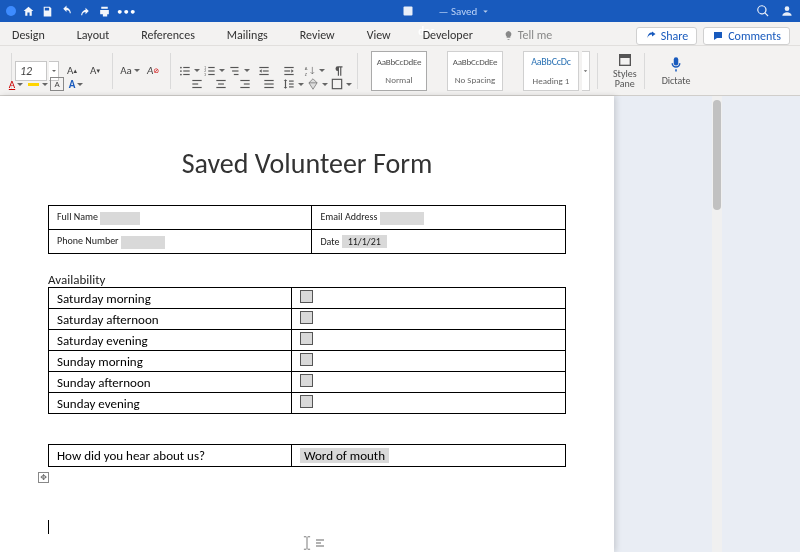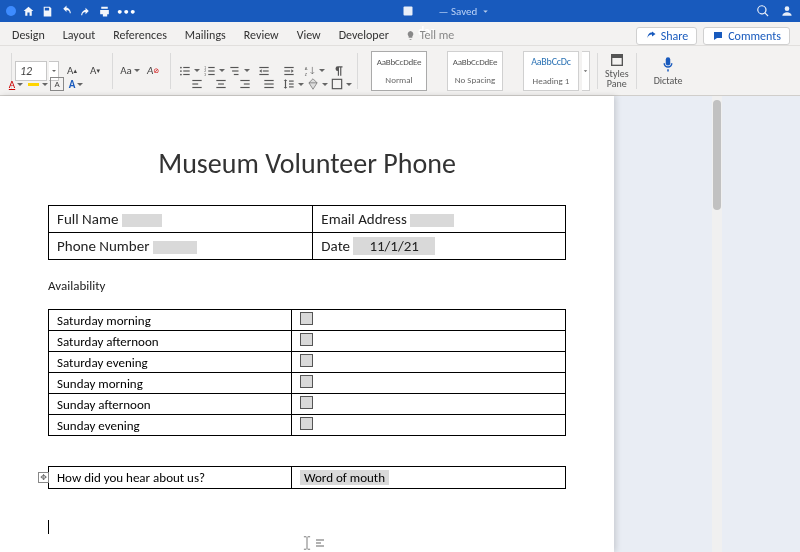--- a/index.html
+++ b/index.html
@@ -8,21 +8,21 @@
   .tb-left { display: flex; align-items: center; gap: 6px; }
   .tb-left .dot { width: 10px; height: 10px; border-radius: 50%; background: #3d8bff; display:inline-block; }
   .tb-left svg { width: 13px; height: 13px; fill: #fff; opacity: .95; }
   .tb-center { flex: 1; display: flex; justify-content: center; align-items: center; gap: 4px; }
   .tb-center svg { width: 12px; height: 12px; fill:#fff; }
   .tb-center .docname { font-weight: 600; margin-top: 40px; }
   .tb-center .saved { color: #bcd3f7; }
   .tb-right { display:flex; gap:10px; }
   .tb-right svg { width: 14px; height:14px; fill:#fff; opacity:.9;}
   .tabbar { height: 24px; background: #f3f2f1; display:flex; align-items:flex-end; font-size:12px; color:#333; padding: 0 10px; border-bottom:1px solid #e1dfdd; gap:14px; justify-content:space-between;}
-  .tabbar .tabs { display:flex; gap:14px; align-items:center; }
+  .tabbar .tabs { display:flex; gap:28px; align-items:center; }
   .tabbar .tab { padding: 3px 2px; cursor:pointer; }
   .tabbar .tellme { color:#888; display:flex; align-items:center; gap:4px;}
   .tabbar .tellme svg{ width:11px;height:11px;fill:#888;}
   .tabbar .right { display:flex; gap:6px; align-items:center;}
   .tabbar .pill { border:1px solid #d0d0d0; border-radius:3px; padding:1px 8px; display:flex; align-items:center; gap:4px; font-size:12px; color:#185abd; background:#fff;}
   .tabbar .pill svg{width:12px;height:12px;fill:#185abd;}
   .ribbon { height: 50px; background:#f3f2f1; border-bottom:1px solid #d0cecb; display:flex; align-items:center; font-size:11px; color:#444; padding: 0 6px; gap:3px; position:relative;}
   .fontsize { display:flex; align-items:center; gap:2px;font-style:italic;}
   .fsbox { width:32px; height:20px; background:#fff; border:1px solid #c7c7c7; display:flex; align-items:center; padding:0 4px; font-size:12px;}
   .chev { width:10px; height:20px; background:#fff; border:1px solid #c7c7c7; border-left:none; display:flex; align-items:center; justify-content:center;}
@@ -32,39 +32,39 @@
   .iconbtn { width:22px; height:20px; display:flex; align-items:center; justify-content:center;}
   .iconbtn svg{width:14px;height:14px;fill:#555;}
   .para-icon svg{width:14px;height:14px;fill:#555;}
   .dd::after{content:"";width:0;height:0;border-left:3px solid transparent;border-right:3px solid transparent;border-top:3px solid #666;margin-left:2px;}
   .styles { display:flex; gap:20px; margin-left:6px;}
   .style-box { width:56px; height:40px; background:#fff; border:1px solid #d0d0d0; display:flex; flex-direction:column; align-items:center; justify-content:center; padding:1px;}
   .style-box.sel{ border-color:#aaa; }
   .style-box .prev{ font-size:9px; color:#555; letter-spacing:-.2px;}
   .style-box .nm{ font-size:9px; color:#666; margin-top:7px;}
   .style-box.h1 .prev{ color:#2e74b5; font-size:10px;}
-  .pane { display:flex; flex-direction:column; align-items:center; margin-left:0; gap:1px;}
+  .pane { display:flex; flex-direction:column; align-items:center; margin-left:8px; gap:1px;}
   .pane svg{width:16px;height:16px;fill:#555;}
   .pane .lbl{font-size:10px;color:#555;}
   .dictate { display:flex; flex-direction:column; align-items:center; margin-left:10px; gap:1px;}
   .dictate svg{width:18px;height:18px;fill:#185abd;}
   .dictate .lbl{font-size:10px;color:#555;}
   .workarea { position:absolute; left:0; right:0; top:96px; bottom:0; background:#e9edf4; }
   .page { position:absolute; left:0; top:0; width:614px; bottom:0; background:#fff; box-shadow: 2px 0 6px rgba(0,0,0,.15); padding: 50px 48px 0 48px; }
   .scroll { position:absolute; right:78px; top:0; width:10px; bottom:0; }
   .scroll .track{position:absolute;inset:0;background:#f0f0f0;}
   .scroll .thumb{position:absolute;left:1px;right:1px;top:4px;height:110px;background:#c1c1c1;border-radius:4px;}
   .doc-title { text-align:center; font-size:28px; color:#333; font-weight:400; font-family:"Segoe UI Light","Segoe UI",Calibri,Arial,sans-serif; }
-  table.form { border-collapse:collapse; width:100%; margin-top:24px; font-size:15px; color:#222;border-radius:19px;}
+  table.form { border-collapse:collapse; width:100%; margin-top:24px; font-size:10px; color:#222;border-radius:19px;}
   table.form td{ border:1px solid #000; padding:4px 8px; height:24px;}
   .field-ph { display:inline-block; height:13px; background:#d9d9d9; vertical-align:middle;}
   .w40{width:40px;} .w44{width:44px;}
-  .date-val{ background:#d9d9d9; padding:0 16px;}
+  .date-val{ background:#d9d9d9; padding:0 6px;}
   .sect { margin-top:18px; font-size:13px; color:#222;}
-  .avail { border-collapse:collapse; width:100%; font-size:13px; margin-top:16px;}
+  .avail { border-collapse:collapse; width:100%; font-size:13px; margin-top:0;}
   .avail td{ border:1px solid #000; padding:2px 8px; height:20px;}
   .cb { width:13px; height:13px; border:1.5px solid #555; background:#d9d9d9; display:inline-block;}
   .hear { border-collapse:collapse; width:100%; font-size:13px; margin-top:30px;}
   .hear td{ border:1px solid #000; padding:3px 8px; height:20px;}
   .dd-val { background:#d9d9d9; padding:0 4px; display:inline-block;}
   .anchor { position:absolute; width:11px; height:11px; border:1px solid #888; font-size:8px; line-height:9px; text-align:center; color:#666; background:#fff;}
   .caret { position:absolute; width:1px; height:14px; background:#000; }
   .cursor-ind { position:absolute; font-size:11px; color:#666; display:flex; align-items:center; gap:2px;}
   .cursor-ind svg{width:10px;height:14px;}
   .hl-row{display:flex;align-items:center;}
@@ -323,21 +323,21 @@
   </div>
 </div>
 
 <div class="workarea">
   <div class="scroll">
     <div class="track"></div>
       <div class="thumb"></div>
   </div>
 
   <div class="page">
-    <div class="doc-title">Museum Volunteer Phone</div>
+    <div class="doc-title">Saved Volunteer Form</div>
 
     <table class="form">
       <tbody>
           <tr>
         <td><span>Full Name</span> <span class="field-ph w40"></span></td>
         <td><span>Email Address</span> <span class="field-ph w44"></span></td>
       </tr>
       <tr>
         <td><span>Phone Number</span> <span class="field-ph w44"></span></td>
         <td><span>Date</span> <span class="date-val">11/1/21</span></td>

